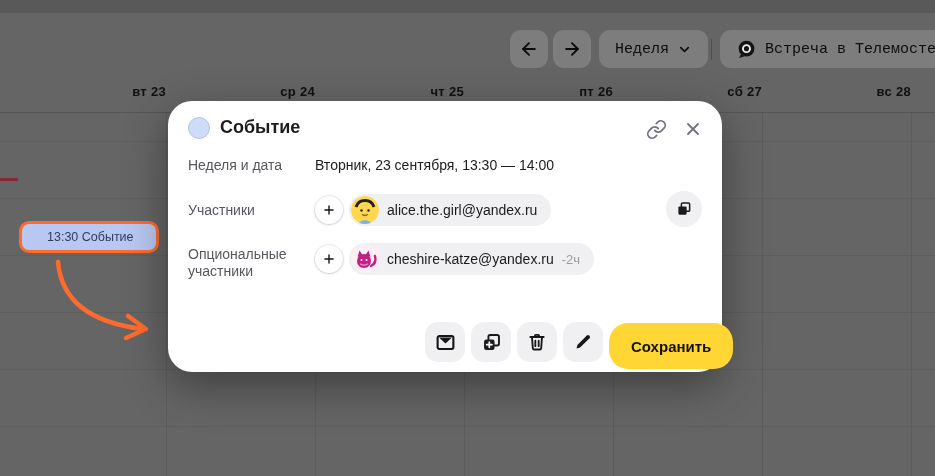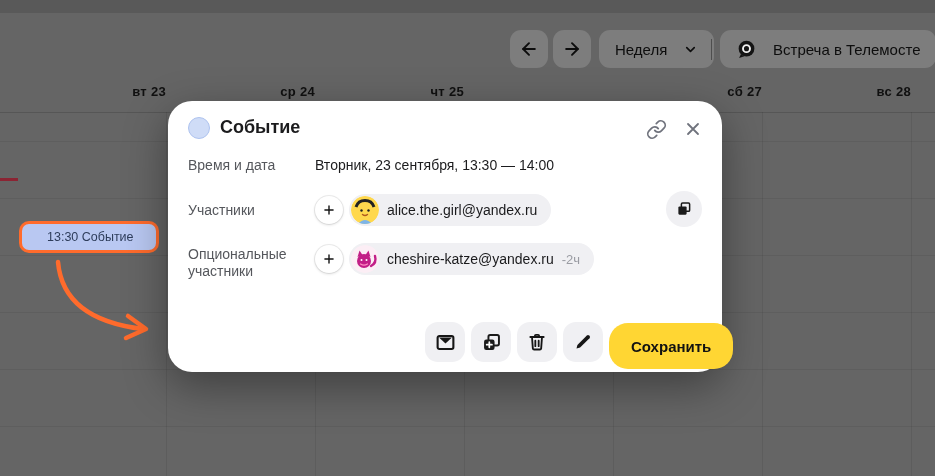--- a/index.html
+++ b/index.html
@@ -29,21 +29,21 @@
   .now-line{position:absolute;left:0;top:178px;width:18px;height:3px;background:#8b2433;}
   .day-row{position:absolute;left:0;top:84px;width:935px;height:18px;}
   .day-cell{
     position:absolute;top:0;width:149px;text-align:right;
     font-size:13px;font-weight:600;color:#101010;letter-spacing:.3px;
   }
   
   .tb-btn{
     position:absolute;top:30px;height:38px;border:none;border-radius:11px;
     background:#7d7d7d;color:#0d0d0d;display:flex;align-items:center;justify-content:center;
-    font-family:Liberation Sans, sans-serif;font-size:15px;gap:16px;cursor:pointer;
+    font-family:Liberation Mono, monospace;font-size:15px;gap:8px;cursor:pointer;
   }
   .tb-square{width:38px;}
   .tb-divider{position:absolute;left:711px;top:39px;width:1px;height:21px;background:#4e4e4e;}
   .tb-text{font-weight:500;white-space:nowrap;}
   
   .event-chip{
     position:absolute;left:19px;top:221px;width:140px;height:32px;
     background:var(--event-blue,#b9c8f2);
     border:3px solid var(--highlight-orange,#ff6b2c);
     border-radius:10px;display:flex;align-items:center;padding-left:25px;
@@ -123,20 +123,21 @@
       <circle cx="12" cy="11" r="4" fill="none" stroke="#efefef" stroke-width="2.2"></circle>
     </svg>
   </span>
   <span class="tb-text">Встреча в Телемосте</span>
 </button>
 
 <div class="day-row">
   <span class="day-cell" style="left:17px">вт  23</span>
   <span class="day-cell" style="left:166px">ср  24</span>
   <span class="day-cell" style="left:315px">чт  25</span>
+  <span class="day-cell" style="left:464px">пт  26</span>
   <span class="day-cell" style="left:613px">сб  27</span>
   <span class="day-cell" style="left:762px">вс  28</span>
 </div>
 
 <div class="event-chip">
   <span>13:30 Событие</span>
 </div>
 <svg class="arrow-svg" width="130" height="105" viewBox="0 0 130 105">
   <path d="M18 12 C 21 46, 44 72, 103 79"></path>
   <path d="M88 66 L106 79 L86 88"></path>
@@ -155,21 +156,21 @@
     </span>
   </button>
   <button class="hdr-icon-btn hdr-close">
     <span>
       <svg width="20" height="20" viewBox="0 0 24 24" fill="none" stroke="#70737d" stroke-width="2.2" stroke-linecap="round">
           <path d="M6 6l12 12M18 6L6 18"></path>
         </svg>
     </span>
   </button>
 
-  <div class="row-label" style="top:56px">Время и дата</div>
+  <div class="row-label" style="top:56px">Неделя и дата</div>
   <div class="row-value" style="top:56px">Вторник, 23 сентября, 13:30 — 14:00</div>
 
   <div class="row-label" style="top:101px">Участники</div>
   <button class="plus-btn" style="top:95px">
     <span>
       <svg width="14" height="14" viewBox="0 0 24 24" fill="none" stroke="#141414" stroke-width="2.4" stroke-linecap="round">
           <path d="M12 5v14M5 12h14"></path>
         </svg>
     </span>
   </button>

